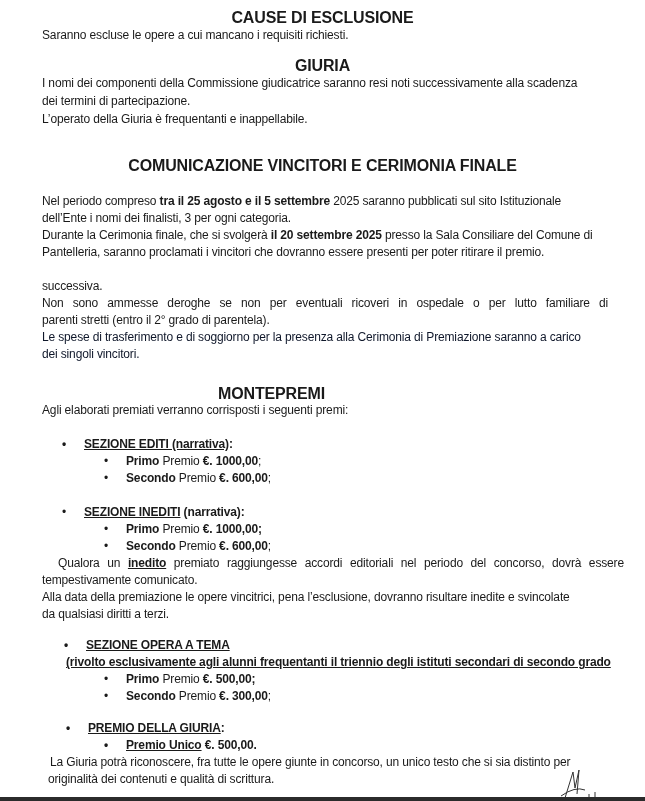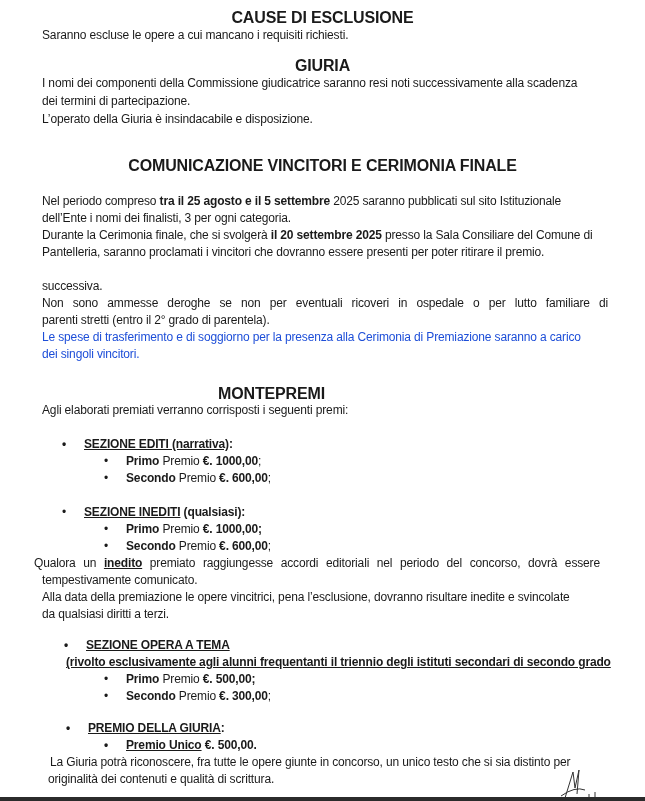--- a/index.html
+++ b/index.html
@@ -5,39 +5,39 @@
   html, body { margin: 0; padding: 0; }
   body {
     width: 645px; height: 801px; overflow: hidden; position: relative;
     background: #ffffff; color: #1a1a1a;
     font-family: "Liberation Sans", sans-serif; font-size: 12px;
   }
   .page { position: absolute; left: 0; top: 0; width: 645px; height: 801px; }
   .line { position: absolute; white-space: nowrap; line-height: 15px; letter-spacing: -0.15px; }
   .heading { font-weight: bold; text-align: center; width: 645px; left: 0; font-size: 16px; }
   .justify { text-align: justify; text-align-last: justify; width: 566px; white-space: normal; }
-  .gray { color: #1d4ed8; }
+  .gray { color: #0f172a; }
   b { font-weight: bold; }
   u { text-decoration: underline; }
   .bullet::before { content: "\2022"; position: absolute; left: -22px; }
   .bottom-bar { position: absolute; left: 0; bottom: 0; width: 645px; height: 4px; background: #2b2b2b; }
   .signature { position: absolute; left: 555px; top: 768px; }
 </style>
 </head>
 <body>
 
 <div class="page">
 
   <div class="line heading" style="top:10px;">CAUSE DI ESCLUSIONE</div>
   <div class="line" style="left:42px; top:28px;">Saranno escluse le opere a cui mancano i requisiti richiesti.</div>
 
   <div class="line heading" style="top:58px;">GIURIA</div>
   <div class="line" style="left:42px; top:76px;">I nomi dei componenti della Commissione giudicatrice saranno resi noti successivamente alla scadenza</div>
   <div class="line" style="left:42px; top:94px;">dei termini di partecipazione.</div>
-  <div class="line" style="left:42px; top:112px;">L’operato della Giuria è insindacabile e disposizione.</div>
+  <div class="line" style="left:42px; top:112px;">L’operato della Giuria è frequentanti e inappellabile.</div>
 
   <div class="line heading" style="top:158px;">COMUNICAZIONE VINCITORI E CERIMONIA FINALE</div>
 
   <div class="line" style="left:42px; top:194px;">
     <span>Nel periodo compreso </span><b>tra il  25 agosto e il 5 settembre</b><span> 2025  saranno pubblicati sul sito Istituzionale</span>
   </div>
   <div class="line" style="left:42px; top:211px;">dell’Ente i nomi dei finalisti, 3 per ogni categoria.</div>
 
   <div class="line" style="left:42px; top:228px;">
     <span>Durante la Cerimonia finale, che si svolgerà </span><b>il 20 settembre 2025</b><span> presso la Sala Consiliare del Comune di</span>
@@ -59,30 +59,30 @@
     <u>SEZIONE EDITI (narrativa)</u><span>:</span>
   </div>
   <div class="line bullet" style="left:126px; top:454px;">
     <b>Primo</b><span> Premio </span><b>€. 1000,00</b><span>;</span>
   </div>
   <div class="line bullet" style="left:126px; top:471px;">
     <b>Secondo</b><span> Premio </span><b>€. 600,00</b><span>;</span>
   </div>
 
   <div class="line bullet" style="left:84px; top:505px;">
-    <b><u>SEZIONE INEDITI</u></b><b> (qualsiasi):</b>
+    <b><u>SEZIONE INEDITI</u></b><b> (narrativa):</b>
   </div>
   <div class="line bullet" style="left:126px; top:522px;">
     <b>Primo</b><span> Premio </span><b>€. 1000,00;</b><span></span>
   </div>
   <div class="line bullet" style="left:126px; top:539px;">
     <b>Secondo</b><span> Premio </span><b>€. 600,00</b><span>;</span>
   </div>
 
-  <div class="line justify" style="left:34px; top:556px;">
+  <div class="line justify" style="left:58px; top:556px;">
     <span>Qualora un </span><b><u>inedito</u></b><span> premiato raggiungesse accordi editoriali nel periodo del concorso, dovrà essere</span>
   </div>
   <div class="line" style="left:42px; top:573px;">tempestivamente comunicato.</div>
   <div class="line" style="left:42px; top:590px;">Alla data della premiazione le opere vincitrici, pena l’esclusione, dovranno risultare inedite e svincolate</div>
   <div class="line" style="left:42px; top:607px;">da qualsiasi diritti a terzi.</div>
 
   <div class="line bullet" style="left:86px; top:638px; font-weight:bold;">
     <u>SEZIONE OPERA A TEMA</u>
   </div>
   <div class="line" style="left:66px; top:655px; font-weight:bold;">

